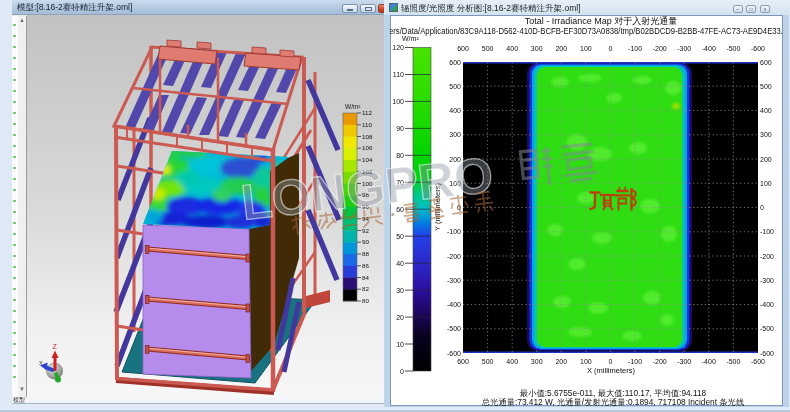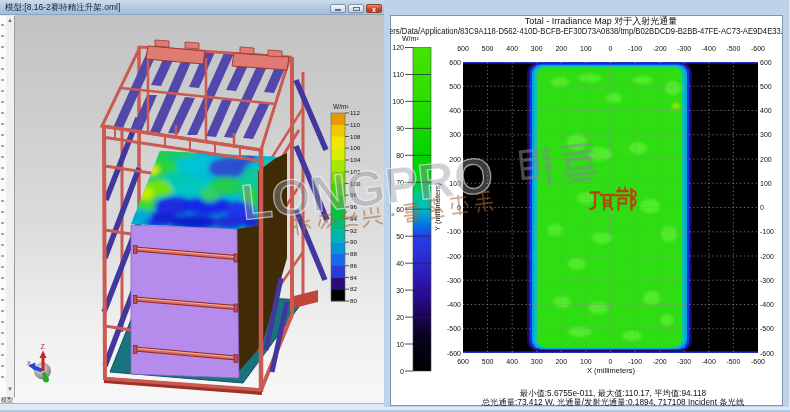--- a/index.html
+++ b/index.html
@@ -1,18 +1,18 @@
 <!DOCTYPE html>
 <html><head><meta charset="utf-8"><style>
 *{margin:0;padding:0;box-sizing:border-box}
 html,body{width:790px;height:412px;overflow:hidden;background:#dfeaf6;font-family:"Liberation Sans",sans-serif;position:relative}
 .abs{position:absolute}
 </style></head><body>
 
-<div class="abs" style="left:0;top:0;width:384px;height:405px;background:#e8e8e8">
+<div class="abs" style="left:12px;top:0;width:384px;height:405px;background:#e8e8e8">
 <div class="abs" style="left:0;top:0;width:384px;height:15px;background:linear-gradient(180deg,#ccdcee 0%,#b7cce2 45%,#a5bdd8 100%);border-bottom:1px solid #8aa4c0">
 <div class="abs" style="left:5px;top:2px;font-size:8.5px;color:#15202e;letter-spacing:0">模型:[8.16-2赛特精注升架.oml]</div>
 <div class="abs" style="left:330px;top:4px;width:16px;height:9px;background:linear-gradient(180deg,#f4f8fc,#c8d6e6);border:1px solid #7d92ac;border-radius:2px">
         <div class="abs" style="left:4px;top:4px;width:6px;height:2px;background:#5a6e86"></div>
       </div>
 <div class="abs" style="left:348px;top:4px;width:16px;height:9px;background:linear-gradient(180deg,#f4f8fc,#c8d6e6);border:1px solid #7d92ac;border-radius:2px">
         <div class="abs" style="left:4px;top:2px;width:7px;height:4px;border:1px solid #5a6e86"></div>
       </div>
 <div class="abs" style="left:366px;top:4px;width:16px;height:9px;background:linear-gradient(180deg,#e98a70,#d44a2e 50%,#c03818);border:1px solid #92402c;border-radius:2px">
         <div class="abs" style="left:5px;top:2px;color:#fff;font-size:7px;font-weight:bold;line-height:5px">x</div>
@@ -214,20 +214,27 @@
       <polygon points="28,365.5 35.5,362.5 35,370.5" fill="#2a46cc"></polygon>
       <line x1="43" y1="371" x2="43" y2="357" stroke="#cc2222" stroke-width="3"></line>
       <polygon points="43,350.5 39.5,358 46.5,358" fill="#cc2222"></polygon>
       <text x="40.5" y="349" font-size="7" fill="#cc2222">Z</text>
       <text x="27" y="365" font-size="5.5" fill="#334">X</text>
       <line x1="43.5" y1="372.5" x2="45.5" y2="377.5" stroke="#22aa22" stroke-width="3.5"></line>
       <circle cx="46" cy="379.5" r="3" fill="#22aa22"></circle>
     </svg>
 </div>
 <div class="abs" style="left:384px;top:0;width:405px;height:407px;background:#bdd3e9">
+<div class="abs" style="left:0;top:0;width:405px;height:15px;background:linear-gradient(180deg,#e7eff8 0%,#d3e2f0 100%)">
+<div class="abs" style="left:5px;top:3px;width:9px;height:9px;background:linear-gradient(135deg,#3a86c8 0 55%,#2aa05a 55% 100%);border:1px solid #567">  </div>
+<div class="abs" style="left:17px;top:2.5px;font-size:8.5px;color:#222">辐照度/光照度 分析图:[8.16-2赛特精注升架.oml]</div>
+<div class="abs" style="left:349px;top:4.5px;width:10px;height:8px;background:linear-gradient(180deg,#f2f6fa,#d2dcea);border:1px solid #8d9cb2;border-radius:2px;text-align:center;font-size:5px;line-height:7px;color:#556">–</div>
+<div class="abs" style="left:362px;top:4.5px;width:10px;height:8px;background:linear-gradient(180deg,#f2f6fa,#d2dcea);border:1px solid #8d9cb2;border-radius:2px;text-align:center;font-size:5px;line-height:7px;color:#556">□</div>
+<div class="abs" style="left:376px;top:4.5px;width:10px;height:8px;background:linear-gradient(180deg,#f2f6fa,#d2dcea);border:1px solid #8d9cb2;border-radius:2px;text-align:center;font-size:5px;line-height:7px;color:#556">x</div>
+</div>
 <div class="abs" style="left:6px;top:15px;width:393px;height:391px;background:#ffffff;border:1px solid #7a96b8"></div>
 <svg class="abs" style="left:6px;top:15px" width="393" height="391" viewBox="390 15 393 391" xmlns="http://www.w3.org/2000/svg">
       <defs>
         <linearGradient id="cbar" x1="0" y1="0" x2="0" y2="1">
           <stop offset="0" stop-color="#48e400"></stop>
           <stop offset="0.167" stop-color="#2add00"></stop>
           <stop offset="0.333" stop-color="#00d400"></stop>
           <stop offset="0.4" stop-color="#00d214"></stop>
           <stop offset="0.458" stop-color="#00c88c"></stop>
           <stop offset="0.5" stop-color="#00bcc8"></stop>

